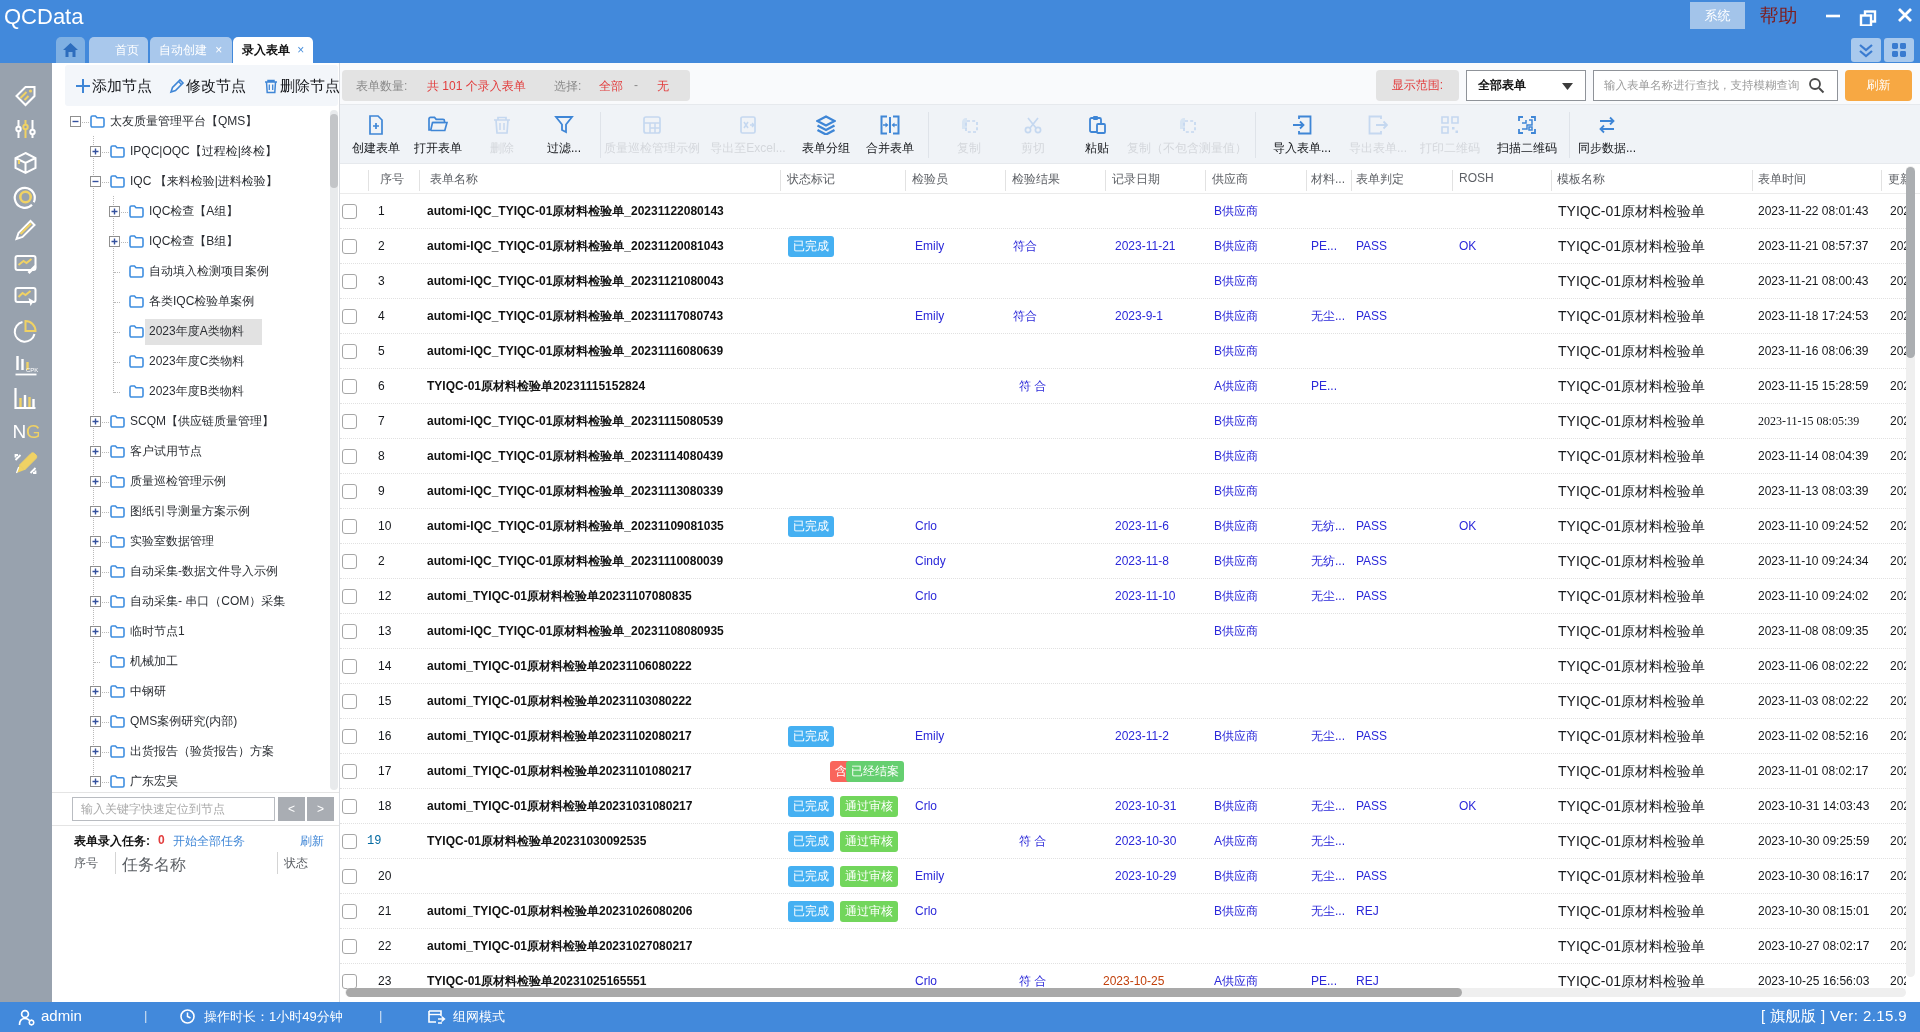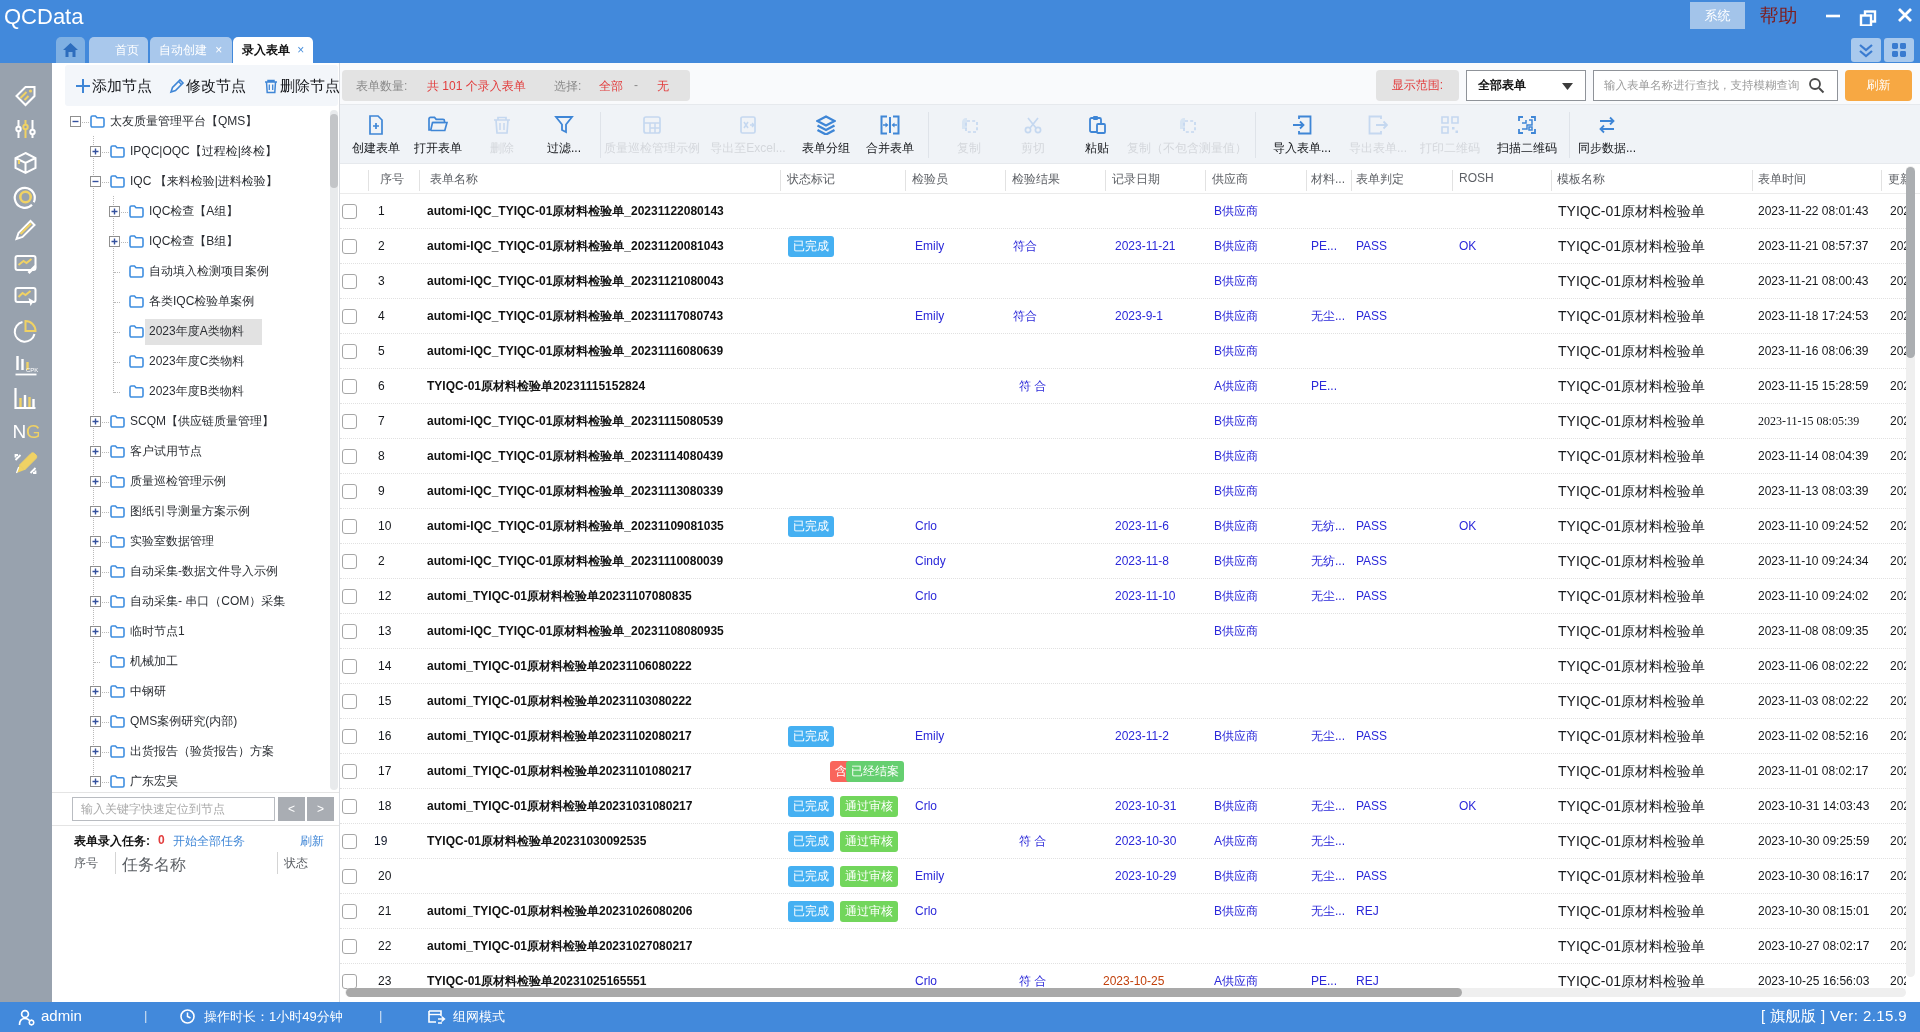--- a/index.html
+++ b/index.html
@@ -680,21 +680,21 @@
 <div class="cell" style="left:874px;color:#2b28d9;">B供应商</div>
 <div class="cell" style="left:971px;color:#2b28d9;">无尘...</div>
 <div class="cell" style="left:1016px;color:#2b28d9;">PASS</div>
 <div class="cell" style="left:1119px;color:#2b28d9;">OK</div>
 <div class="cell" style="left:1218px;color:#16181c;font-size:14px;">TYIQC-01原材料检验单</div>
 <div class="cell" style="left:1418px;color:#16181c;">2023-10-31 14:03:43</div>
 <div class="cell" style="left:1550px;color:#16181c;">202</div>
 </div>
 <div class="abs" style="left:0;top:630px;width:1566px;height:35px;border-bottom:1px dotted #e1e1e1;">
 <div class="cell" style="left:2px;top:10px;height:15px;width:15px;border:1px solid #a6a6a6;border-radius:3px;background:#fff;"></div>
-<div class="cell" style="left:34px;color:#0f172a;">19</div>
+<div class="cell" style="left:27px;color:#0369a1;font-family:Liberation Mono, monospace;">19</div>
 <div class="cell" style="left:87px;color:#111;font-weight:bold;">TYIQC-01原材料检验单20231030092535</div>
 <div class="tag" style="left:448px;background:#45b0f2;">已完成</div>
 <div class="tag" style="left:500px;background:#72d65c;">通过审核</div>
 <div class="cell" style="left:679px;color:#2b28d9;">符 合</div>
 <div class="cell" style="left:775px;color:#2b28d9;">2023-10-30</div>
 <div class="cell" style="left:874px;color:#2b28d9;">A供应商</div>
 <div class="cell" style="left:971px;color:#2b28d9;">无尘...</div>
 <div class="cell" style="left:1218px;color:#16181c;font-size:14px;">TYIQC-01原材料检验单</div>
 <div class="cell" style="left:1418px;color:#16181c;">2023-10-30 09:25:59</div>
 <div class="cell" style="left:1550px;color:#16181c;">202</div>

